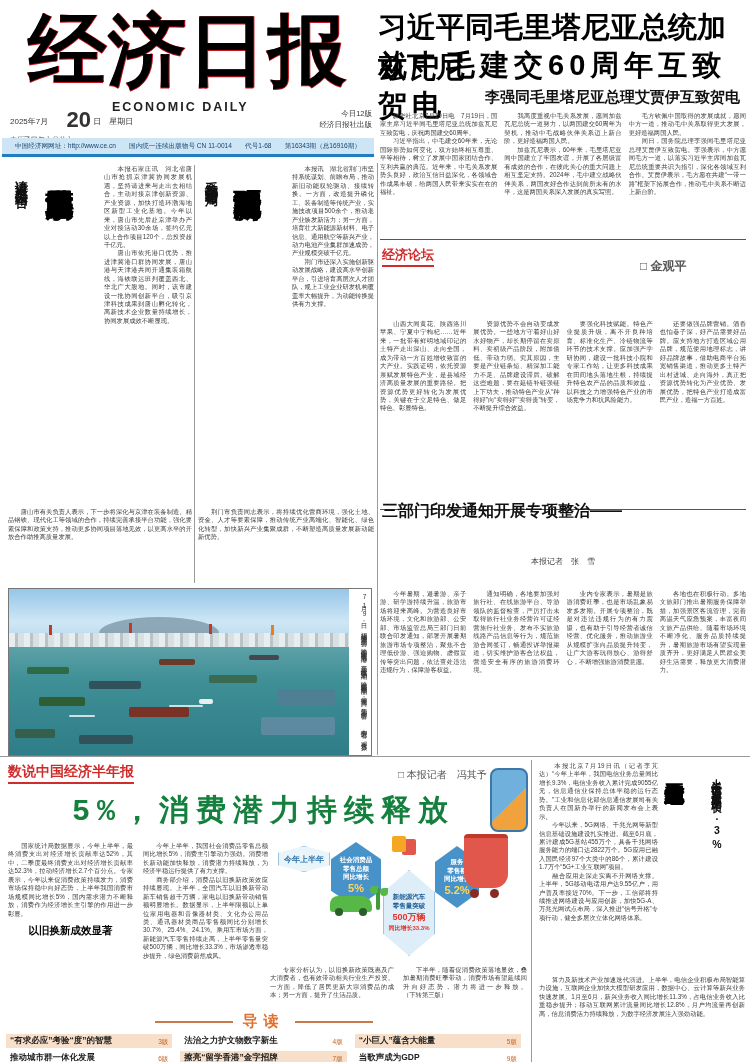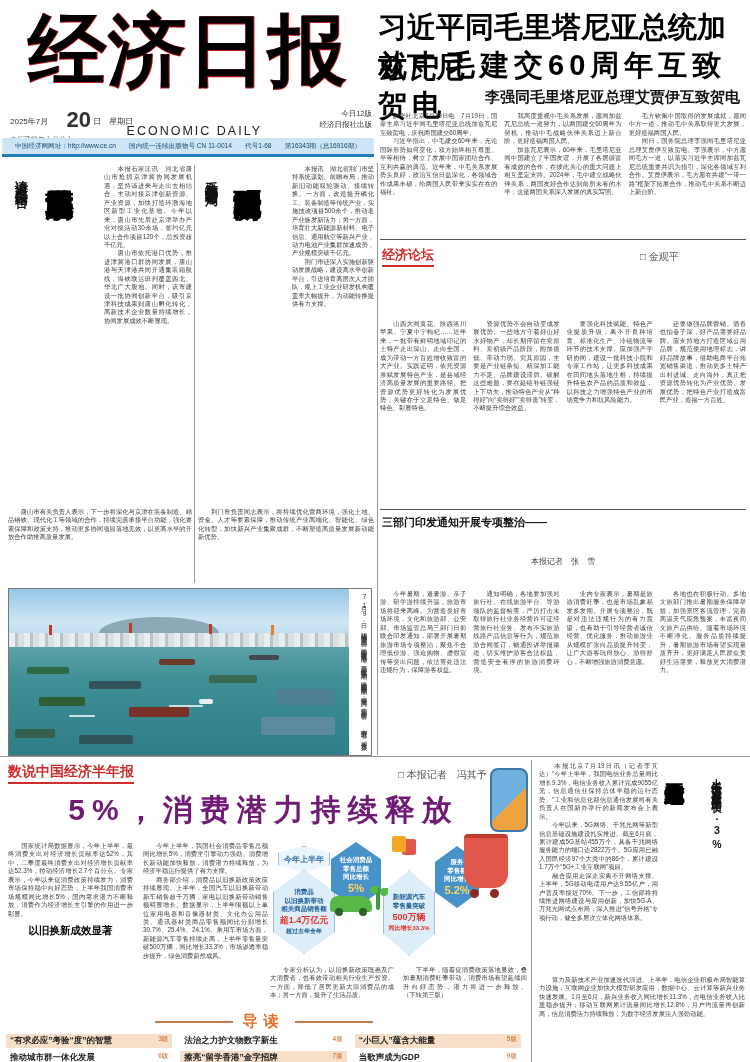--- a/index.html
+++ b/index.html
@@ -14,44 +14,44 @@
   .vline{background:#9a9a9a;width:1px;}
 
   
   #masthead-title{left:26px;top:0px;width:324px;height:104px;color:#000000;
     font-family:"Liberation Serif",serif;font-weight:900;font-size:78px;line-height:102px;
     text-align:center;letter-spacing:2px;text-shadow:1px 0 0 #c8161e,0 1px 0 #c8161e;}
   #date-block{left:10px;top:106px;width:160px;line-height:1.25;}
   #date-line1{font-size:8px;color:#333;}
   #date-day{font-size:22px;font-weight:bold;vertical-align:-3px;margin-left:16px;}
   #lunar{font-size:7px;color:#444;margin-top:2px;}
-  #en-title{left:112px;top:124px;width:150px;text-align:right;font-size:12.5px;font-weight:normal;
+  #en-title{left:112px;top:100px;width:150px;text-align:left;font-size:12.5px;font-weight:bold;
     letter-spacing:2px;color:#222;}
   #edition-block{left:296px;top:108px;width:76px;text-align:right;font-size:7.5px;color:#333;line-height:1.5;}
   #info-bar{left:2px;top:138px;width:372px;height:16px;background:#cde5f5;border-bottom:3px solid #1f7ec2;
     font-size:6.6px;color:#17456e;text-align:center;line-height:16px;white-space:nowrap;overflow:hidden;}
 
   
   #lead-h1,#lead-h2{left:378px;width:370px;text-align:left;font-weight:900;font-size:29px;color:#000;}
   #lead-h1{top:8px;}
   #lead-h2{top:46px;letter-spacing:5px;}
   #lead-sub{left:370px;top:88px;width:370px;text-align:right;font-size:15px;font-weight:bold;color:#111;}
   #lead-body{left:380px;top:112px;width:366px;height:126px;column-count:3;column-gap:7px;}
 
   
   #forum-rule{left:380px;top:239px;width:366px;}
   #forum-label{left:382px;top:246px;font-size:13px;font-weight:bold;color:#d02c2c;
     border-bottom:2px solid #d02c2c;padding-bottom:1px;}
-  #forum-byline{left:640px;top:250px;font-size:10px;color:#555;}
+  #forum-byline{left:640px;top:258px;font-size:12px;color:#555;font-weight:bold;}
   #forum-head{left:380px;top:268px;width:366px;text-align:center;font-size:27px;font-weight:900;color:#000;letter-spacing:1px;}
   #forum-body{left:380px;top:320px;width:366px;height:186px;column-count:4;column-gap:7px;}
 
   
   #tour-rule{left:380px;top:509px;width:366px;}
-  #tour-kicker{left:382px;top:515px;font-size:11px;font-weight:bold;color:#111;}
+  #tour-kicker{left:382px;top:501px;font-size:16px;font-weight:bold;color:#111;}
   #tour-head{left:378px;top:531px;width:370px;text-align:center;font-size:29px;font-weight:900;letter-spacing:3px;color:#000;}
   #tour-byline{left:378px;top:556px;width:370px;text-align:center;font-size:8px;color:#444;}
   #tour-body{left:380px;top:590px;width:366px;height:164px;column-count:4;column-gap:7px;}
 
   
   .v-kicker{font-size:13px;font-weight:bold;color:#111;letter-spacing:2px;}
   .v-head{font-family:"Liberation Serif",serif;font-weight:900;color:#000;}
   #artA-kicker{left:12px;top:170px;height:170px;}
   #artA-head{left:40px;top:168px;height:340px;font-size:28px;letter-spacing:0px;}
   #artA-body{left:104px;top:165px;width:88px;height:340px;}
@@ -72,22 +72,22 @@
     background:repeating-linear-gradient(90deg,#e8eef0 0 6px,#b9c4c8 6px 9px,#d8e0e2 9px 15px);}
   .crane{position:absolute;width:3px;height:10px;background:#c0392b;}
   .boat{position:absolute;border-radius:2px;}
   .wake{position:absolute;height:2px;background:rgba(255,255,255,.75);border-radius:2px;}
   #photo-caption{position:absolute;right:2px;top:4px;height:158px;font-size:6.5px;color:#333;line-height:1.5;letter-spacing:1px;}
   #section-rule{left:0px;top:756px;width:750px;background:#999;}
 
   
   #cons-label{left:8px;top:763px;font-size:14px;font-weight:bold;color:#d02c2c;border-bottom:2px solid #d02c2c;padding-bottom:1px;}
   #cons-byline{left:398px;top:768px;font-size:10px;color:#555;}
-  #cons-head{left:0px;top:790px;width:527px;text-align:center;font-family:Liberation Sans, sans-serif;
-    font-size:30px;font-weight:900;letter-spacing:7px;color:#701a75;}
+  #cons-head{left:0px;top:790px;width:527px;text-align:center;font-family:Liberation Mono, monospace;
+    font-size:30px;font-weight:900;letter-spacing:7px;color:#15803d;}
   #cons-cols{left:8px;top:842px;width:260px;height:164px;column-count:2;column-gap:10px;}
   #cons-sub{font-size:10.5px;font-weight:bold;text-align:center;margin:5px 0;color:#000;white-space:normal;}
 
   
   #infog{left:268px;top:766px;width:259px;height:200px;}
   .hex{position:absolute;clip-path:polygon(50% 0,100% 26%,100% 74%,50% 100%,0 74%,0 26%);
     display:flex;flex-direction:column;justify-content:center;align-items:center;text-align:center;}
   .hex-blue{background:#4793c9;color:#fff;}
   .hex-light{background:#ddeef9;color:#1f5e96;border:1px solid #9cc4e2;}
   .hex .lines{font-size:6.5px;line-height:1.35;white-space:pre-line;font-weight:bold;}
@@ -114,21 +114,21 @@
   #tele-head{left:662px;top:768px;height:214px;font-size:20px;font-family:"Liberation Serif",serif;font-weight:900;color:#000;}
   #tele-kicker{left:710px;top:770px;height:226px;font-size:10.5px;font-weight:bold;letter-spacing:2px;color:#111;}
   #tele-bottom{left:539px;top:976px;width:206px;height:82px;}
 
   
   #daodu{left:0px;top:1008px;width:527px;height:54px;}
   #daodu-titlerow{position:absolute;left:0;top:4px;width:100%;display:flex;align-items:center;justify-content:center;gap:10px;}
   .daodu-line{width:78px;height:2px;background:#c87a4a;}
   #daodu-title{font-size:15px;font-weight:900;color:#e2702c;letter-spacing:6px;text-align:right;}
   #daodu-grid{position:absolute;left:6px;top:26px;width:515px;display:grid;grid-template-columns:1fr 1fr 1fr;gap:3px 8px;}
-  .daodu-item{display:flex;justify-content:space-between;align-items:flex-start;padding:1px 4px;height:12px;}
+  .daodu-item{display:flex;justify-content:space-between;align-items:flex-end;padding:1px 4px;height:12px;}
   .daodu-item.hl{background:#f8dfc9;}
   .daodu-t{font-size:8.5px;font-weight:bold;color:#222;white-space:nowrap;overflow:hidden;}
   .daodu-p{font-size:6.5px;color:#c06020;margin-left:4px;flex-shrink:0;}
 </style>
 </head>
 <body>
 
 <div id="page">
 
   <div class="abs" id="masthead-title">经济日报</div>
@@ -221,27 +221,20 @@
   <div class="abs" id="cons-cols">
     <div class="body-text just">　　国家统计局数据显示，今年上半年，最终消费支出对经济增长贡献率达52%，其中，二季度最终消费支出对经济增长贡献率达52.3%，拉动经济增长2.7个百分点。专家表示，今年以来促消费政策持续发力，消费市场保持稳中向好态势，上半年我国消费市场规模同比增长5%，国内需求潜力不断释放，消费作为经济增长主引擎的作用进一步彰显。</div>
     <div class="body-text" id="cons-sub">以旧换新成效显著</div>
     <div class="body-text just">　　今年上半年，我国社会消费品零售总额同比增长5%，消费主引擎动力强劲。消费增长新动能加快释放，消费潜力持续释放，为经济平稳运行提供了有力支撑。</div>
     <div class="body-text just">　　商务部介绍，消费品以旧换新政策效应持续显现。上半年，全国汽车以旧换新带动新车销售超千万辆，家电以旧换新带动销售额明显增长。数据显示，上半年限额以上单位家用电器和音像器材类、文化办公用品类、通讯器材类商品零售额同比分别增长30.7%、25.4%、24.1%。乘用车市场方面，新能源汽车零售持续走高，上半年零售量突破500万辆，同比增长33.3%，市场渗透率稳步提升，绿色消费蔚然成风。</div>
   </div>
 
   <div class="abs" id="infog">
     <div class="abs" id="phone-icon"></div>
     <div class="abs" id="hex-tag">今年上半年</div>
-    <div class="hex hex-light" style="left:5px;top:104px;width:60px;height:82px;">
-      <div class="lines">消费品
-以旧换新带动
-相关商品销售额</div>
-      <div class="num">超1.4万亿元</div>
-      <div class="tail">超过去年全年</div>
-    </div>
     <div class="hex hex-blue" style="left:63px;top:76px;width:50px;height:66px;">
       <div class="lines">社会消费品
 零售总额
 同比增长</div>
       <div class="num">5%</div>
     </div>
     <div class="abs" id="bags-icon"></div>
     <div class="hex hex-light" style="left:115px;top:104px;width:50px;height:84px;">
       <div class="lines">新能源汽车
 零售量突破</div>

